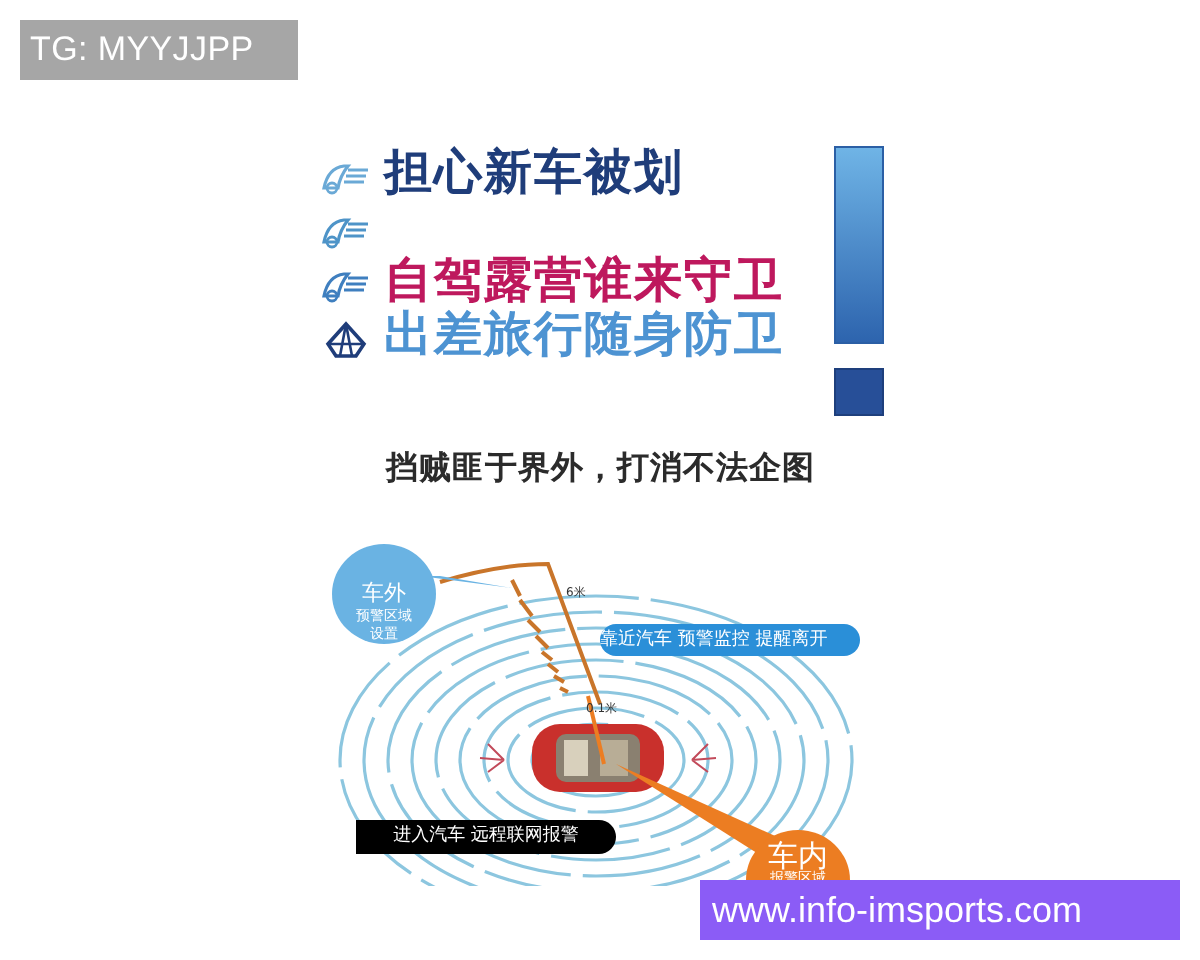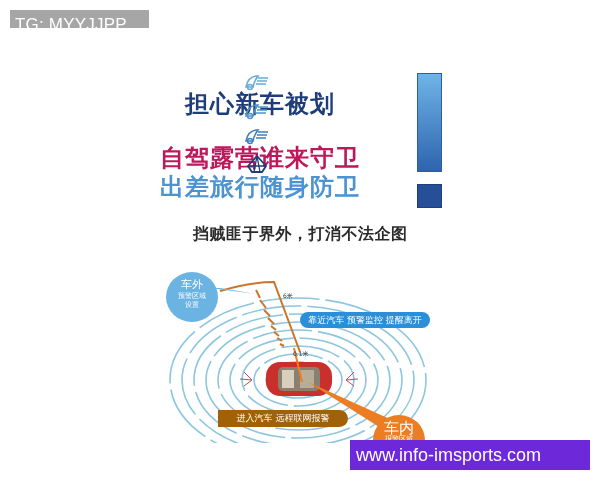--- a/index.html
+++ b/index.html
@@ -1,31 +1,31 @@
 <!DOCTYPE html>
 <html><head>
 <meta charset="utf-8">
 <style>
   * { margin:0; padding:0; box-sizing:border-box; }
   html, body { width:600px; height:480px; background:#ffffff; overflow:hidden; }
   body { position:relative; font-family:"DejaVu Sans", sans-serif; }
 
   .tg-badge {
-    position:absolute; left:10px; top:10px; width:139px; height:18px;
+    position:absolute; left:10px; top:10px; width:139px; height:30px;
     background:#a6a6a6; color:#ffffff; font-family:"Liberation Sans", sans-serif;
     font-size:17px; line-height:30px; padding-left:5px; letter-spacing:0.2px;
   }
   .watermark {
     position:absolute; left:350px; top:440px; width:240px; height:30px;
-    background:#6d28d9; color:#ffffff; font-family:"Liberation Sans", sans-serif;
+    background:#8b5cf6; color:#ffffff; font-family:"Liberation Sans", sans-serif;
     font-size:18px; line-height:30px; padding-left:6px;
   }
 
   .headlines { position:absolute; left:160px; top:73px; }
-  .hl-row { display:flex; align-items:center; height:27px;flex-direction:column; }
+  .hl-row { display:flex; align-items:flex-end; height:27px; }
   .hl-icon { width:26px; height:22px; margin-right:6px; display:flex; align-items:center; justify-content:center; }
   .hl-text { font-size:24px; font-weight:bold; line-height:27px; letter-spacing:1px; white-space:nowrap; }
 
   .excl-bar {
     position:absolute; left:417px; top:73px; width:25px; height:99px;
     background:linear-gradient(to bottom, #6fb4e6, #2d64ae);
     border:1px solid #2b5fa5;
   }
   .excl-dot {
     position:absolute; left:417px; top:184px; width:25px; height:24px;
@@ -34,32 +34,32 @@
 
   .subtitle { position:absolute; left:193px; top:224px; }
   .sub-line { font-size:16px; font-weight:bold; color:#2b2b2b; line-height:20px; white-space:nowrap; letter-spacing:0.5px; }
 
   .radar { position:absolute; left:160px; top:268px; width:290px; height:175px; }
 
   .bubble-outside {
     position:absolute; left:166px; top:272px; width:52px; height:50px;
     border-radius:50%; background:#6ab3e3; color:#fff; text-align:center;
   }
-  .bubble-outside .b-title { font-size:11px; line-height:14px; margin-top:6px; }
+  .bubble-outside .b-title { font-size:11px; line-height:14px; margin-top:18px; }
   .bubble-outside .b-sub { font-size:7px; line-height:9px; }
 
   .pill-blue {
     position:absolute; left:300px; top:312px; width:130px; height:16px;
     background:#2a8fd8; color:#fff; border-radius:8px;
-    font-size:9px; line-height:16px; text-align:center; white-space:nowrap;
+    font-size:9px; line-height:16px; white-space:nowrap;
   }
   .pill-orange {
     position:absolute; left:178px; top:410px; width:130px; height:17px;
-    background:#a16207; color:#fff; border-radius:0 9px 9px 0;
-    font-size:9px; line-height:17px; text-align:center; white-space:nowrap;margin-left:40px;
+    background:#000000; color:#fff; border-radius:0 9px 9px 0;
+    font-size:9px; line-height:17px; text-align:center; white-space:nowrap;
   }
   .bubble-inside {
     position:absolute; left:373px; top:415px; width:52px; height:50px;
     border-radius:50%; background:#ec7d22; color:#fff; text-align:center;
   }
   .bubble-inside .b-title { font-size:15px; line-height:14px; margin-top:6px; }
   .bubble-inside .b-sub { font-size:7px; line-height:9px; }
 
   .ruler-label { position:absolute; font-size:6px; color:#333; white-space:nowrap; }
 </style>

